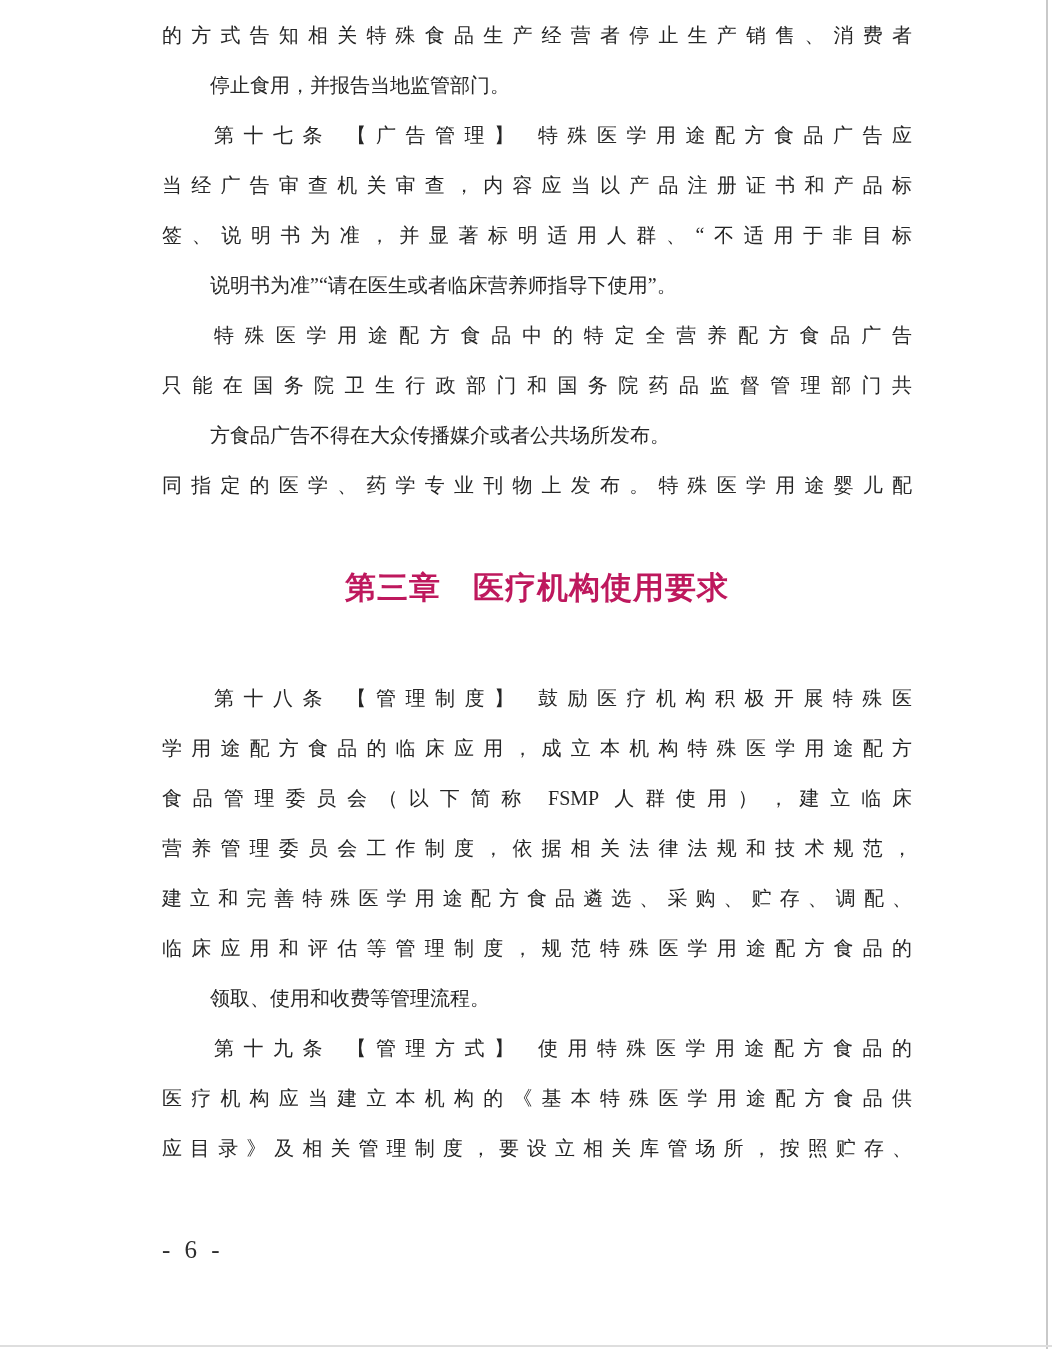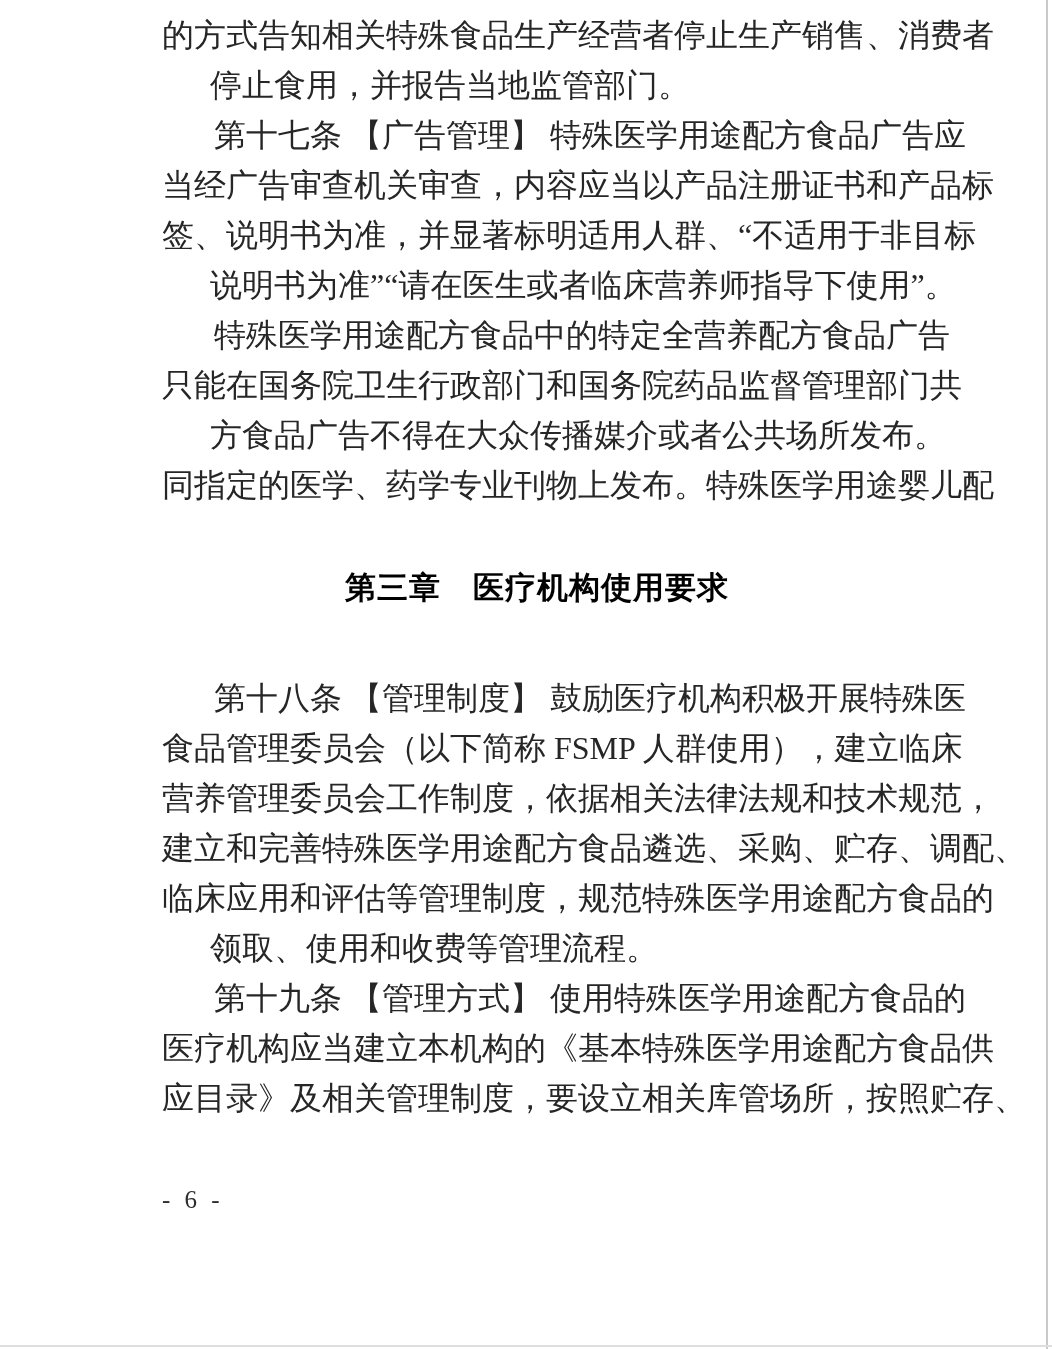--- a/index.html
+++ b/index.html
@@ -21,41 +21,41 @@
     top: 10px;
     width: 750px;
     color: #262626;
   }
   .para {
     margin: 0;
     padding: 0;
   }
   .line {
     display: block;
-    font-size: 32px;
+    font-size: 20px;
     line-height: 50px;
     white-space: nowrap;
     text-align: justify;
     text-align-last: justify;
   }
   .line.last {
     text-align-last: left;
     margin-left: 48px;
   }
   .line.first {
     text-indent: 52px;
   }
   .heading {
     font-family: "Liberation Sans", "DejaVu Sans", sans-serif;
     font-weight: bold;
     font-size: 31px;
     line-height: 56px;
     letter-spacing: 1px;
     text-align: center;
-    color: #000000;
+    color: #be185d;
     margin: 50px 0 57px 0;
     padding: 0;
   }
   .page-number {
     margin-top: 64px;
     font-size: 25px;
     line-height: 26px;
     letter-spacing: 4px;
     color: #2e2e2e;
   }
@@ -98,20 +98,21 @@
       <span class="line first">特殊医学用途配方食品中的特定全营养配方食品广告</span>
       <span class="line">只能在国务院卫生行政部门和国务院药品监督管理部门共</span>
       <span class="line last">方食品广告不得在大众传播媒介或者公共场所发布。</span>
       <span class="line">同指定的医学、药学专业刊物上发布。特殊医学用途婴儿配</span>
     </p>
 
     <h2 class="heading">第三章　医疗机构使用要求</h2>
 
     <p class="para">
       <span class="line first">第十八条 【管理制度】 鼓励医疗机构积极开展特殊医</span>
+      <span class="line">学用途配方食品的临床应用，成立本机构特殊医学用途配方</span>
       <span class="line">食品管理委员会（以下简称 FSMP 人群使用），建立临床</span>
       <span class="line">营养管理委员会工作制度，依据相关法律法规和技术规范，</span>
       <span class="line">建立和完善特殊医学用途配方食品遴选、采购、贮存、调配、</span>
       <span class="line">临床应用和评估等管理制度，规范特殊医学用途配方食品的</span>
       <span class="line last">领取、使用和收费等管理流程。</span>
     </p>
 
     <p class="para">
       <span class="line first">第十九条 【管理方式】 使用特殊医学用途配方食品的</span>
       <span class="line">医疗机构应当建立本机构的《基本特殊医学用途配方食品供</span>

